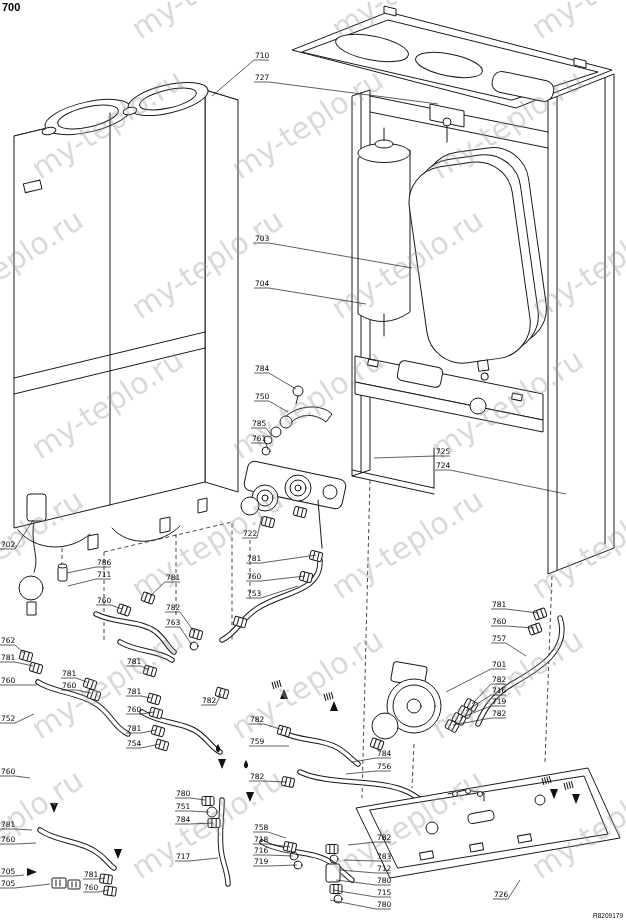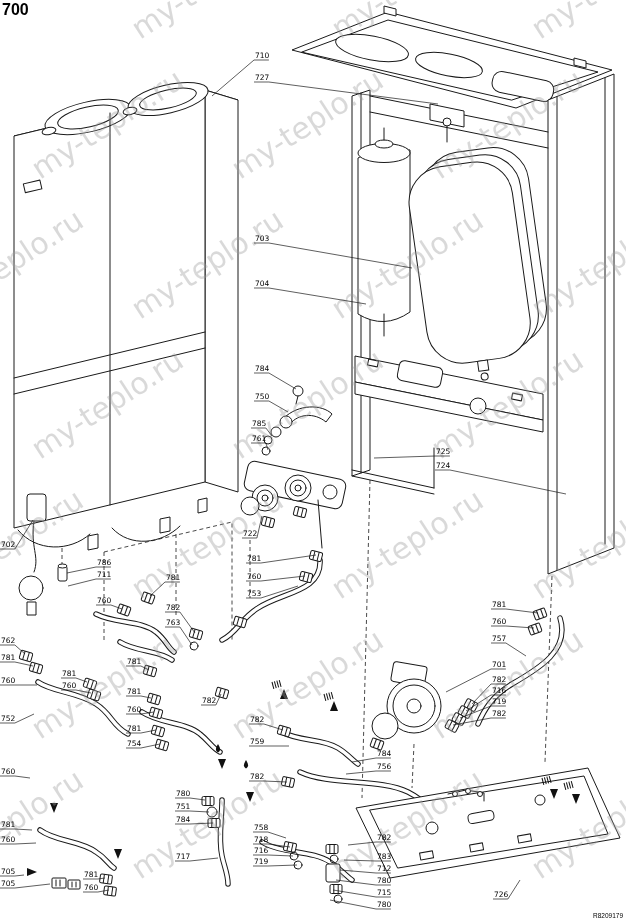--- a/index.html
+++ b/index.html
@@ -1,19 +1,19 @@
 <!DOCTYPE html>
 <html><head>
 <meta charset="utf-8">
 <style>
   html,body{margin:0;padding:0;background:#888;}
   .page{position:relative;width:626px;height:923px;background:#ffffff;overflow:hidden;
         font-family:"Liberation Sans",sans-serif;}
   .page svg{position:absolute;left:0;top:0;}
-  .drawing-number{position:absolute;left:2px;top:1px;font-weight:bold;font-size:16px;color:#000;}
+  .drawing-number{position:absolute;left:2px;top:1px;font-weight:bold;font-size:11px;color:#000;}
   .ref-code{position:absolute;right:3px;bottom:4px;font-size:6.5px;color:#000;}
   
   .ln{fill:none;stroke:#1a1a1a;stroke-width:1;stroke-linecap:round;stroke-linejoin:round;}
   .fw{fill:#ffffff;stroke:#1a1a1a;stroke-width:1;stroke-linejoin:round;}
   .dashln{fill:none;stroke:#1a1a1a;stroke-width:.8;stroke-dasharray:4 3;}
   .tube-o{fill:none;stroke:#1a1a1a;stroke-width:5.5;stroke-linecap:round;}
   .tube-i{fill:none;stroke:#ffffff;stroke-width:3.5;stroke-linecap:round;}
   .lbl{font-family:"DejaVu Sans",sans-serif;font-size:7.5px;fill:#000;}
   .leader{stroke:#1a1a1a;stroke-width:.7;fill:none;}
   .wm{font-family:"DejaVu Sans",sans-serif;font-size:30px;fill:#9d9d9d;opacity:.38;}

